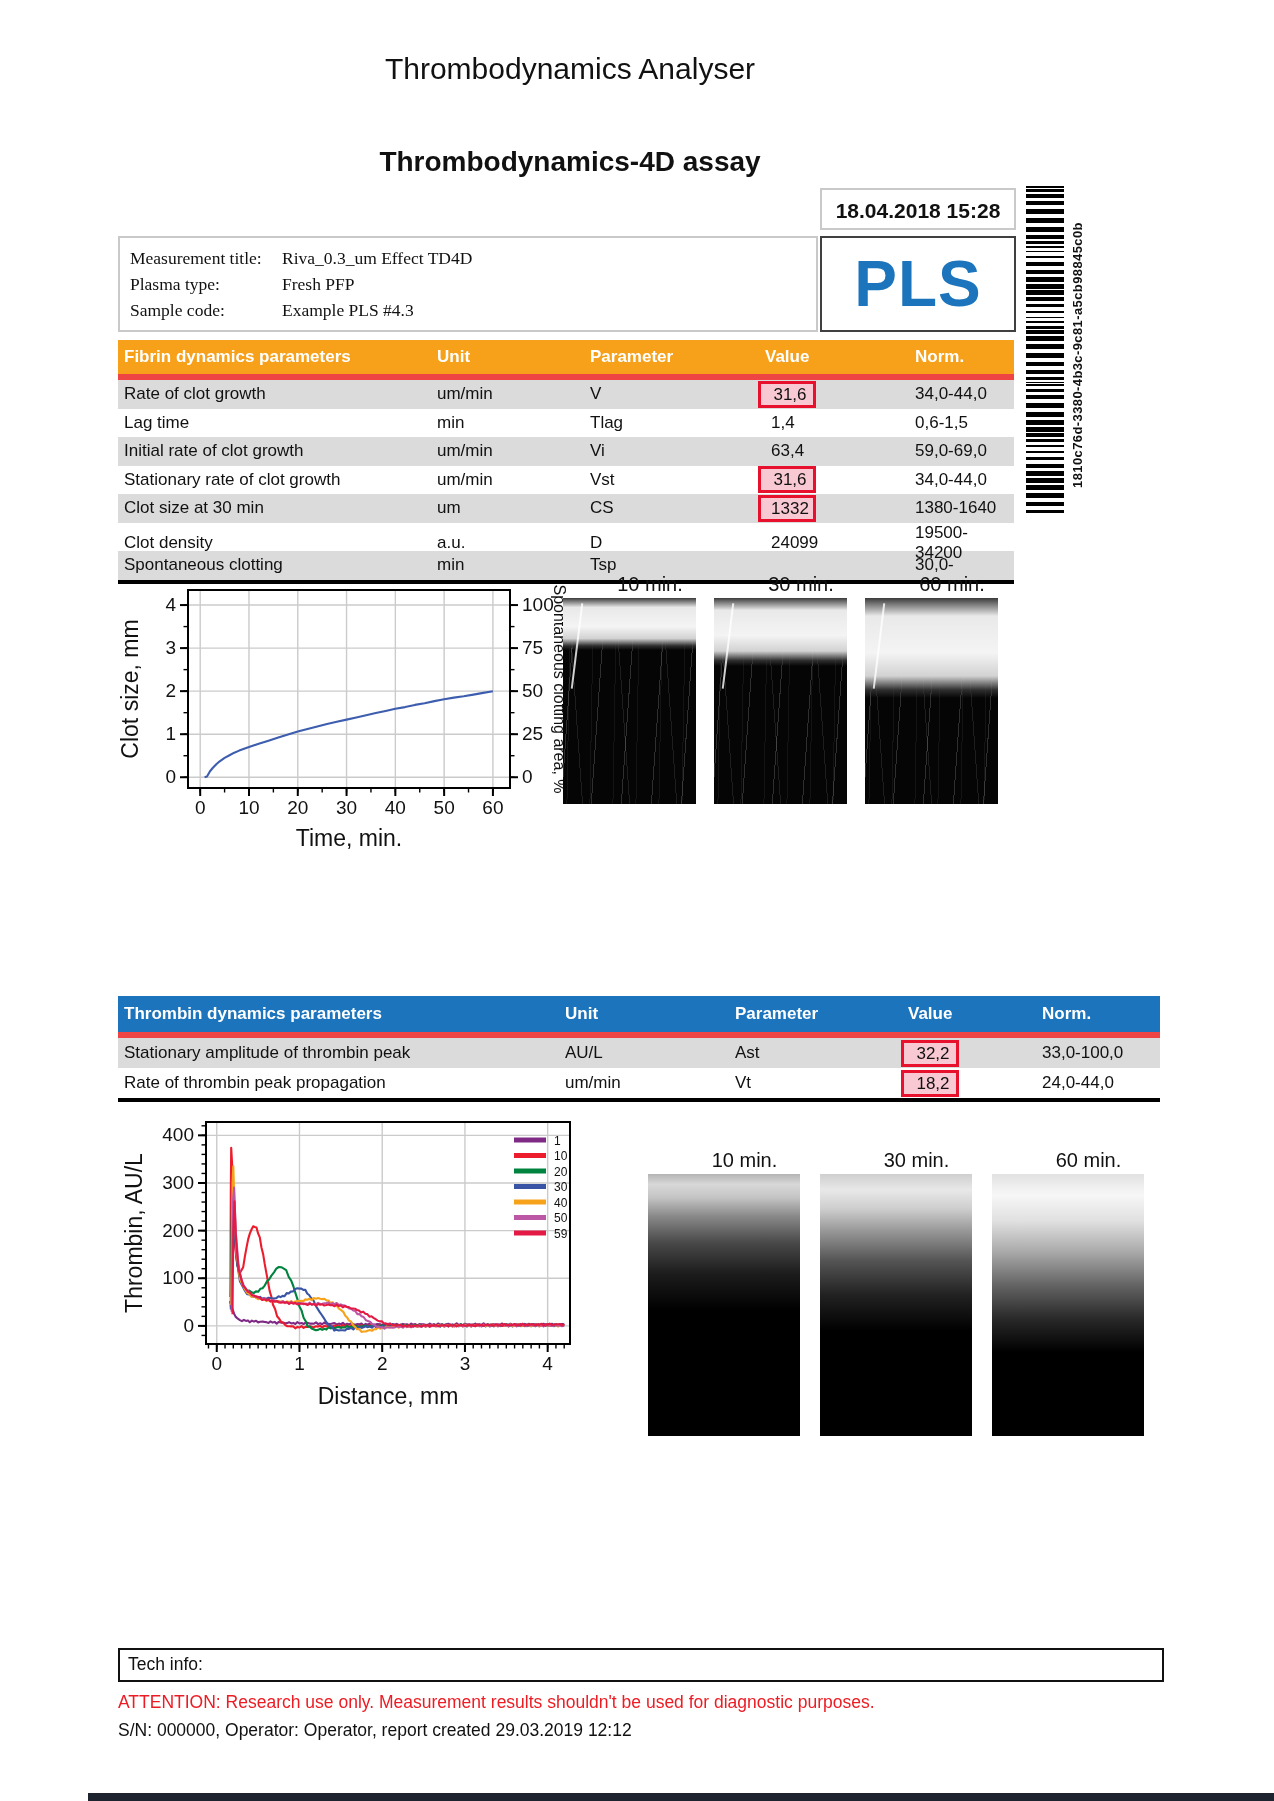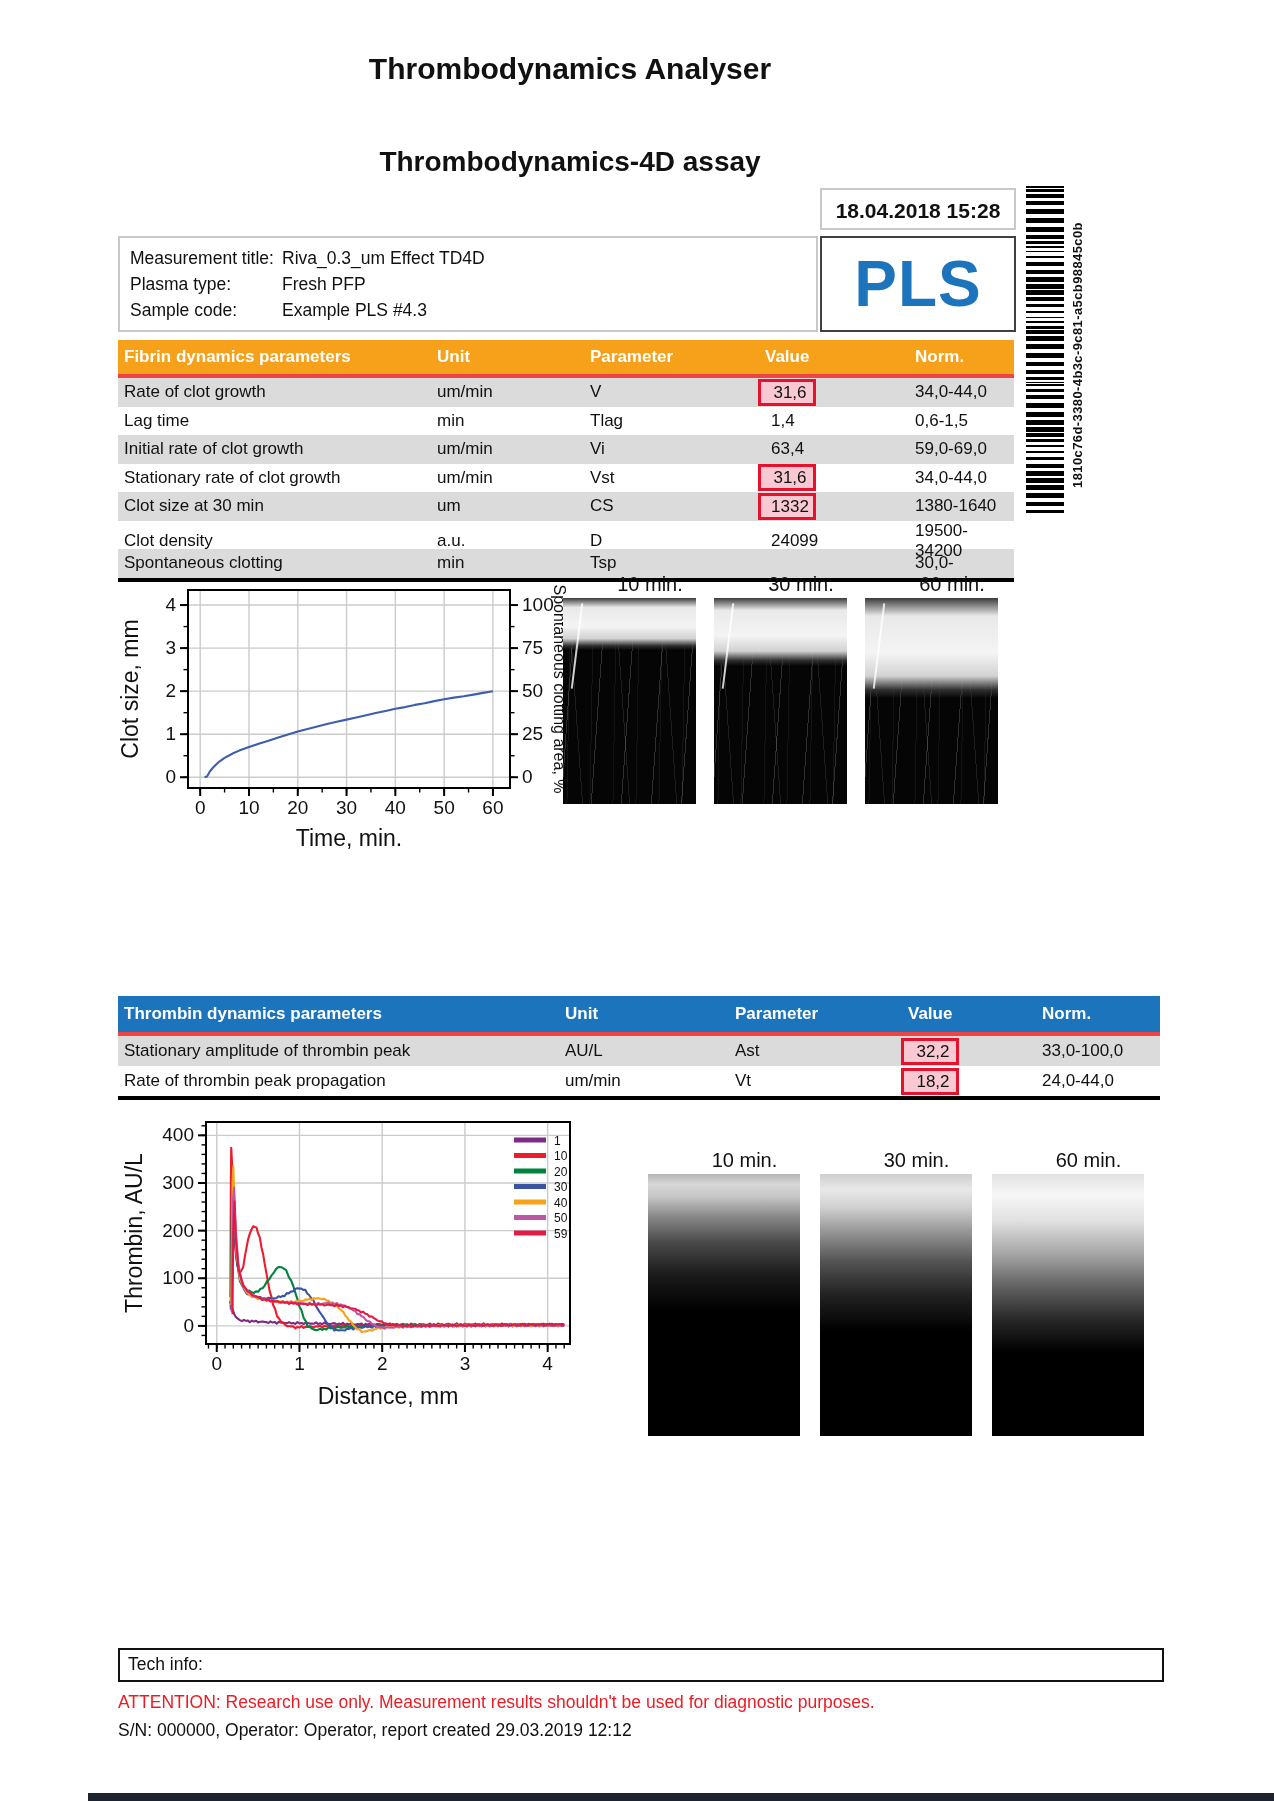--- a/index.html
+++ b/index.html
@@ -1,40 +1,40 @@
 <!DOCTYPE html>
 <html><head>
 <meta charset="utf-8">
 <style>
   html,body{margin:0;padding:0;background:#fff;}
   .page{position:relative;width:1274px;height:1801px;background:#fff;overflow:hidden;
         font-family:"Liberation Sans",sans-serif;color:#111;}
   .app-title{position:absolute;top:52px;left:0;width:1140px;text-align:center;
-             font-size:30px;font-weight:700;margin:0;}
+             font-size:30px;font-weight:400;margin:0;}
   .assay-title{position:absolute;top:146px;left:0;width:1140px;text-align:center;
              font-size:28px;font-weight:700;margin:0;}
   .datetime-box{position:absolute;left:820px;top:188px;width:196px;height:42px;
              border:2px solid #c9c9c9;font-size:21px;font-weight:700;text-align:center;
              line-height:42px;box-sizing:border-box;}
   .info-box{position:absolute;left:118px;top:236px;width:700px;height:96px;
              border:2px solid #c9c9c9;box-sizing:border-box;padding:7px 10px;font-size:17.5px;}
-  .info-row{line-height:26px;display:flex;}
+  .info-row{line-height:26px;display:flex;font-family:Liberation Serif, serif;}
   .info-row .lbl{width:152px;flex:none;}
   .pls-box{position:absolute;left:820px;top:236px;width:196px;height:96px;
              border:2px solid #404040;box-sizing:border-box;text-align:center;}
   .pls-box span{font-size:64px;font-weight:800;color:#1C75BC;line-height:92px;letter-spacing:1px;}
   .barcode-bars{position:absolute;left:1026px;top:186px;width:38px;height:332px;overflow:hidden;}
   .barcode-bars .bbar{background:#000;width:100%;}
   .barcode-text{position:absolute;left:910px;top:347px;width:336px;height:16px;
              transform:rotate(-90deg);font-size:13px;font-weight:700;letter-spacing:.4px;
              text-align:center;white-space:nowrap;}
   
   .dtable{position:absolute;font-size:17px;}
   .dtable .t-head{display:grid;align-items:center;color:#fff;font-weight:700;height:34px;
-             border-bottom:4px solid #ef4444;}
+             border-bottom:6px solid #ef4444;}
   .fibrin{left:118px;top:340px;width:896px;}
   .fibrin .t-head{background:#F7A11A;}
   .thrombin{left:118px;top:996px;width:1042px;border-radius:9px;}
   .thrombin .t-head{background:#1C75BC;height:36px;}
   .fibrin .t-head,.fibrin .t-row{grid-template-columns:313px 153px 175px 150px 105px;}
   .thrombin .t-head,.thrombin .t-row{grid-template-columns:441px 170px 173px 134px 124px;}
   .t-row{display:grid;align-items:center;}
   .fibrin .t-row{height:28.5px;}
   .thrombin .t-row{height:30px;}
   .t-body .t-row:nth-child(odd){background:#DBDBDB;}

